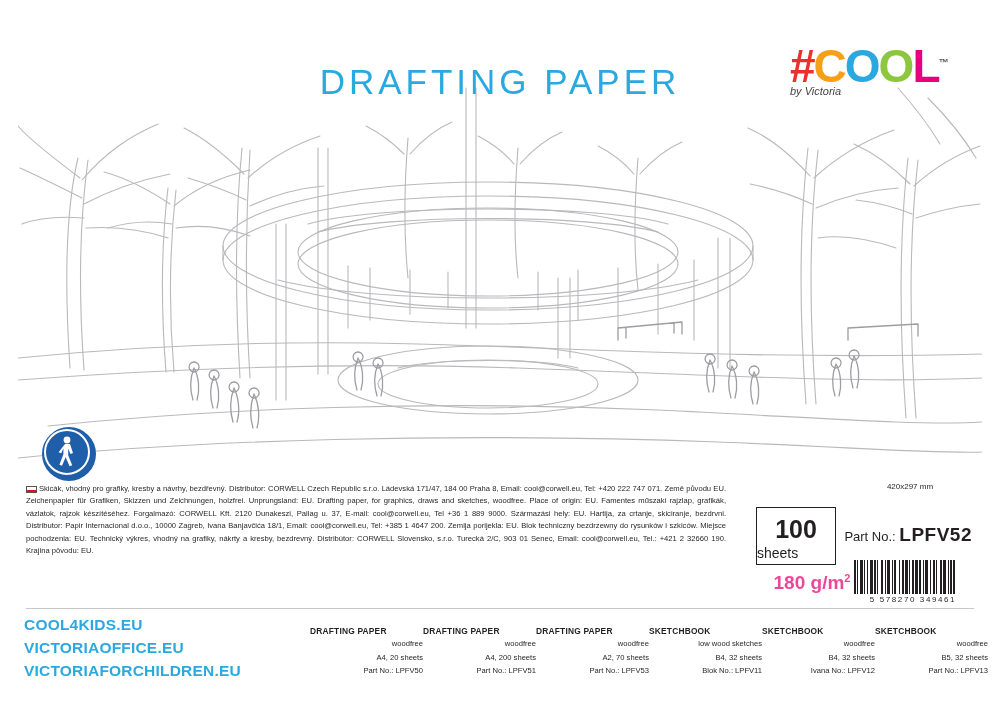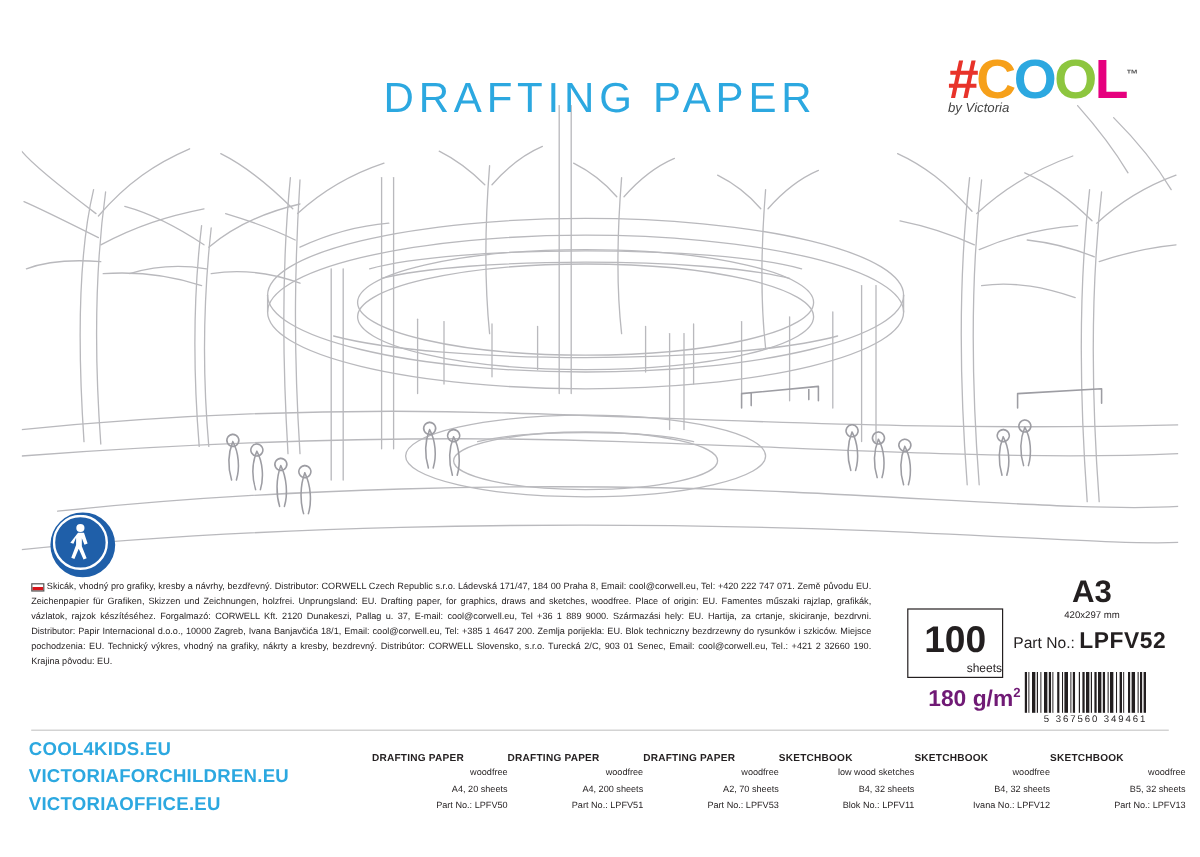--- a/index.html
+++ b/index.html
@@ -56,32 +56,32 @@
   .a3 .small{font-size:8px;color:#231f20;margin-top:2px;}
 
   .sheetsbox{
     position:absolute;left:756px;top:507px;width:78px;height:56px;
     border:1.6px solid #231f20;background:#fff;
   }
   .sheetsbox:before{
     content:"";position:absolute;left:4px;top:-5px;width:78px;height:56px;
     border:1.6px solid #231f20;background:#fff;z-index:-1;
   }
-  .sheetsbox .n{font-size:31px;font-weight:bold;text-align:center;margin-top:7px;color:#231f20;}
-  .sheetsbox .l{font-size:10px;text-align:right;color:#231f20;margin-top:1px;}
+  .sheetsbox .n{font-size:25px;font-weight:bold;text-align:center;margin-top:7px;color:#231f20;}
+  .sheetsbox .l{font-size:14px;text-align:left;color:#231f20;margin-top:1px;}
 
   .partno{
     position:absolute;right:28px;top:524px;font-size:13px;color:#231f20;
     text-align:right;white-space:nowrap;
   }
   .partno b{font-size:19px;font-weight:bold;letter-spacing:0.5px;}
 
   .gsm{
     position:absolute;left:742px;top:572px;width:140px;text-align:center;
-    font-size:19px;font-weight:bold;color:#701a75;
+    font-size:19px;font-weight:bold;color:#ec4899;
   }
   .gsm sup{font-size:11px;}
 
   
   .barcode{position:absolute;right:28px;top:560px;width:118px;}
   .barcode .bars{height:34px;display:flex;align-items:flex-end;gap:0;}
   .barcode .bars i{display:block;background:#231f20;height:100%;}
   .barcode .num{font-size:8px;letter-spacing:1.6px;color:#231f20;text-align:center;margin-top:1px;}
 
   
@@ -233,21 +233,20 @@
         <path d="M21 15 l5 0 l3 9 l-2.6 1 l-2.2 -5.4 l0 6.6 l4 10 l-2.6 1 l-4 -9 l-3.6 8.6 l-2.6 -1 l4 -10.6 l0 -6 l-2.2 5 l-2.6 -1 z"></path>
       </g>
     </svg>
   </div>
 
   <div class="legal">
     <span class="flag" style="background:linear-gradient(#fff 50%,#d7141a 50%)"></span><span>Skicák, vhodný pro grafiky, kresby a návrhy, bezdřevný. Distributor: CORWELL Czech Republic s.r.o. Ládevská 171/47, 184 00 Praha 8, Email: cool@corwell.eu, Tel: +420 222 747 071. Země původu EU. Zeichenpapier für Grafiken, Skizzen und Zeichnungen, holzfrei. Unprungsland: EU. Drafting paper, for graphics, draws and sketches, woodfree. Place of origin: EU. Famentes műszaki rajzlap, grafikák, vázlatok, rajzok készítéséhez. Forgalmazó: CORWELL Kft. 2120 Dunakeszi, Pallag u. 37, E-mail: cool@corwell.eu, Tel +36 1 889 9000. Származási hely: EU. Hartija, za crtanje, skiciranje, bezdrvni. Distributor: Papir Internacional d.o.o., 10000 Zagreb, Ivana Banjavčića 18/1, Email: cool@corwell.eu, Tel: +385 1 4647 200. Zemlja porijekla: EU. Blok techniczny bezdrzewny do rysunków i szkiców. Miejsce pochodzenia: EU. Technický výkres, vhodný na grafiky, nákrty a kresby, bezdrevný. Distribútor: CORWELL Slovensko, s.r.o. Turecká 2/C, 903 01 Senec, Email: cool@corwell.eu, Tel.: +421 2 32660 190. Krajina pôvodu: EU.</span>
   </div>
 
   <div class="a3">
-    <div class="big">A3</div>
     <div class="small">420x297 mm</div>
   </div>
 
   <div class="sheetsbox">
     <div class="n">100</div>
     <div class="l">sheets</div>
   </div>
 
   <div class="partno">
     <span>Part No.:</span>
@@ -313,29 +312,29 @@
         <i style="width:2px"></i>
         <i style="width:1px;background:#fff"></i>
       <i style="width:3px"></i>
         <i style="width:2px;background:#fff"></i>
         <i style="width:1px"></i>
         <i style="width:1px;background:#fff"></i>
       <i style="width:2px"></i>
         <i style="width:1px;background:#fff"></i>
         <i style="width:2px"></i>
     </div>
-    <div class="num">5 367560 349461</div>
+    <div class="num">5 578270 349461</div>
   </div>
 
   <div class="rule"></div>
 
   <div class="sites">
     <div>COOL4KIDS.EU</div>
+    <div>VICTORIAOFFICE.EU</div>
     <div>VICTORIAFORCHILDREN.EU</div>
-    <div>VICTORIAOFFICE.EU</div>
   </div>
 
   <div class="cols">
     <div class="col">
       <div class="h">DRAFTING PAPER</div>
       <div class="t">woodfree</div>
       <div class="t">A4, 20 sheets</div>
       <div class="t">Part No.: LPFV50</div>
     </div>
     <div class="col">

